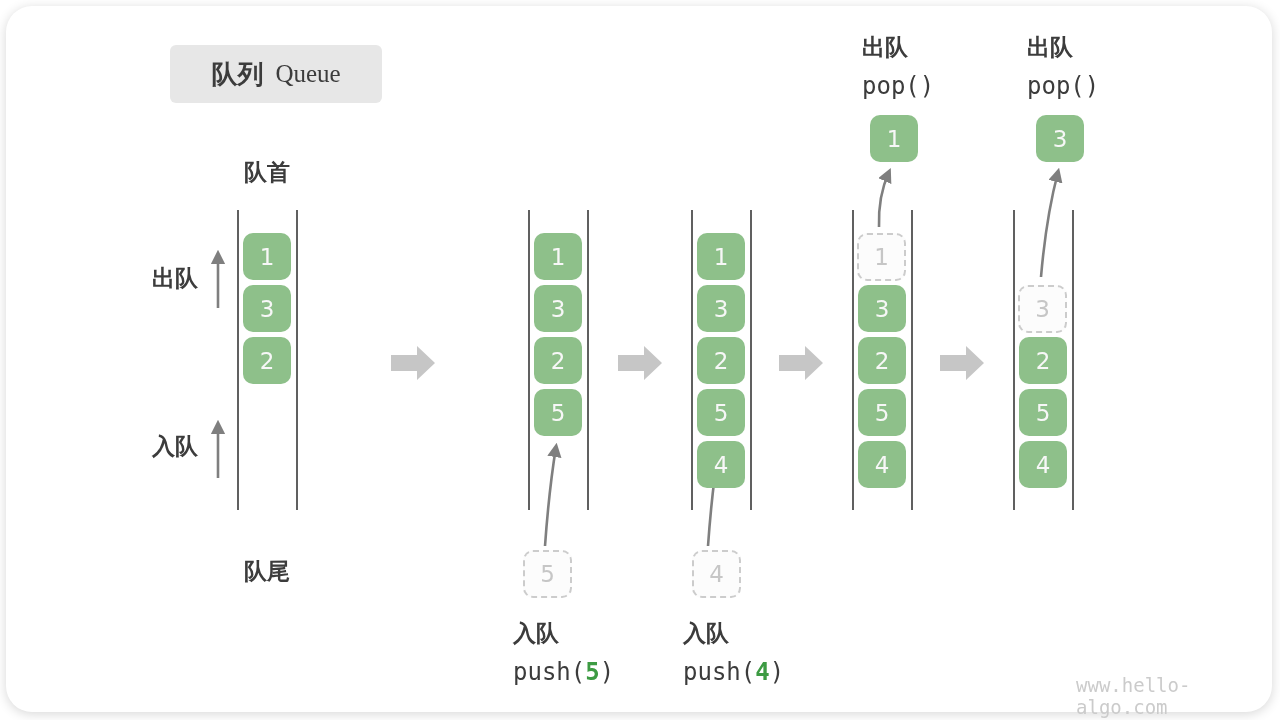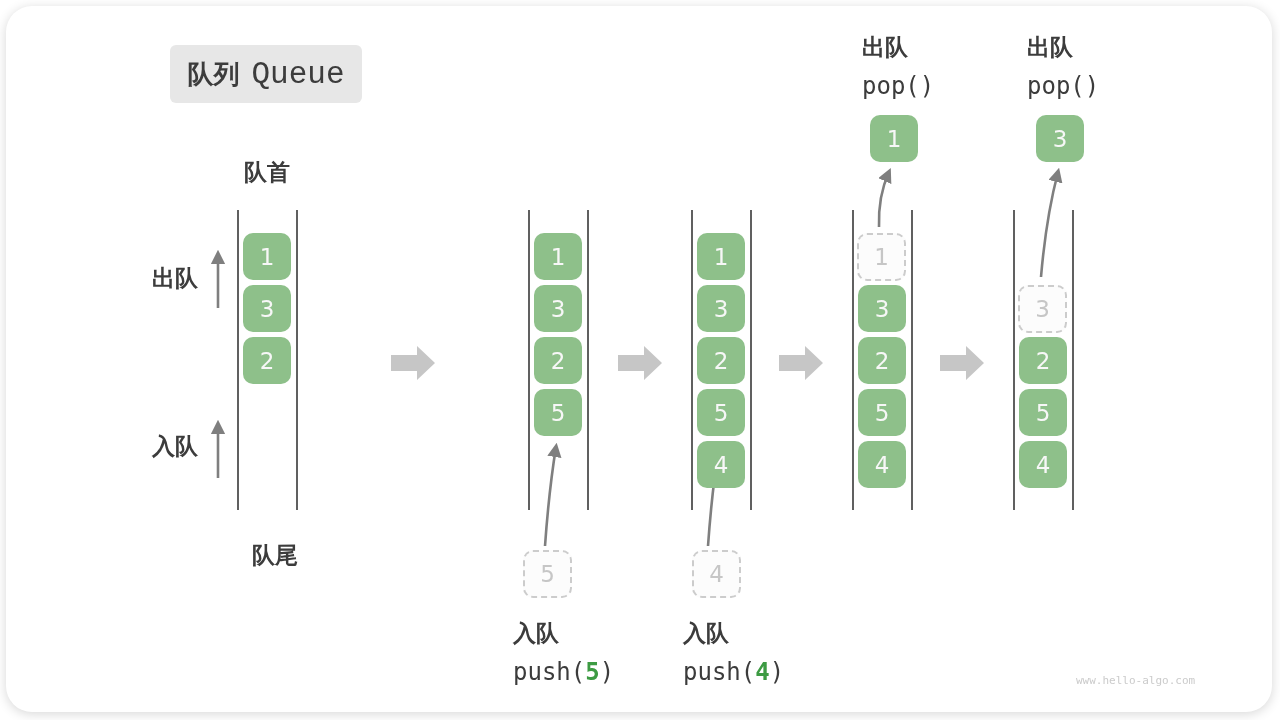--- a/index.html
+++ b/index.html
@@ -6,62 +6,62 @@
   .canvas{
     position:relative;width:1280px;height:720px;overflow:hidden;
     font-family:"Liberation Sans",sans-serif;background:#ffffff;
   }
   .card{
     position:absolute;left:6px;top:6px;width:1266px;height:706px;
     background:#ffffff;border-radius:26px;
     box-shadow:0 2px 12px rgba(0,0,0,0.16);
   }
   .title-box{
-    position:absolute;left:170px;top:45px;width:192px;height:58px;
+    position:absolute;left:170px;top:45px;width:212px;height:58px;
     background:#E7E7E7;border-radius:6px;
     display:flex;align-items:center;justify-content:center;gap:12px;z-index:2;
   }
   .title-cn{font-weight:bold;font-size:26px;color:#3C3C3C;}
-  .title-en{font-family:Liberation Mono, monospace;font-size:31px;color:#3C3C3C;}
+  .title-en{font-family:Liberation Serif, serif;font-size:25px;color:#3C3C3C;}
   .lbl{position:absolute;font-weight:bold;font-size:23px;color:#3C3C3C;z-index:2;white-space:nowrap;}
   .vline{position:absolute;width:2px;top:210px;height:300px;background:#606060;z-index:2;}
   .qbox{
     position:absolute;width:48px;height:47px;background:#8EC08A;border-radius:10px;
     color:#F7F7F7;font-size:23px;display:flex;align-items:center;justify-content:center;
     z-index:3;font-family:"DejaVu Sans",sans-serif;
   }
   .ghost{
     position:absolute;width:45px;height:44px;border:2px dashed #CCCCCC;border-radius:10px;
     background:#FCFCFC;color:#C6C6C6;font-size:23px;
     display:flex;align-items:center;justify-content:center;z-index:3;
     font-family:"DejaVu Sans",sans-serif;
   }
   .op{position:absolute;color:#3C3C3C;z-index:2;white-space:nowrap;}
   .op .cn{display:block;font-weight:bold;font-size:23px;margin-bottom:9px;}
   .op .code{display:block;font-family:"DejaVu Sans Mono",monospace;font-size:24px;}
   .op .arg{color:#3D9B43;font-weight:bold;}
   .watermark{
     position:absolute;left:1076px;top:674px;z-index:2;
-    font-family:"DejaVu Sans Mono",monospace;font-size:11px;color:#CBCBCB;
+    font-family:"DejaVu Sans Mono",monospace;font-size:19px;color:#CBCBCB;
   }
   svg.overlay{position:absolute;left:0;top:0;z-index:2;pointer-events:none;}
 </style>
 </head>
 <body>
 
 <div class="canvas">
   <div class="card"></div>
 
   <div class="title-box">
     <span class="title-cn">队列</span>
     <span class="title-en">Queue</span>
   </div>
 
   <div class="lbl" style="left:244px;top:157px;">队首</div>
-  <div class="lbl" style="left:244px;top:540px;margin-left:8px;">队尾</div>
+  <div class="lbl" style="left:244px;top:556px;">队尾</div>
   <div class="lbl" style="left:152px;top:263px;">出队</div>
   <div class="lbl" style="left:152px;top:431px;">入队</div>
 
   <div class="vline" style="left:237px;"></div>
   <div class="vline" style="left:296px;"></div>
   <div class="qbox" style="left:243px;top:233px;">1</div>
   <div class="qbox" style="left:243px;top:285px;">3</div>
   <div class="qbox" style="left:243px;top:337px;">2</div>
 
   <div class="vline" style="left:528px;"></div>

